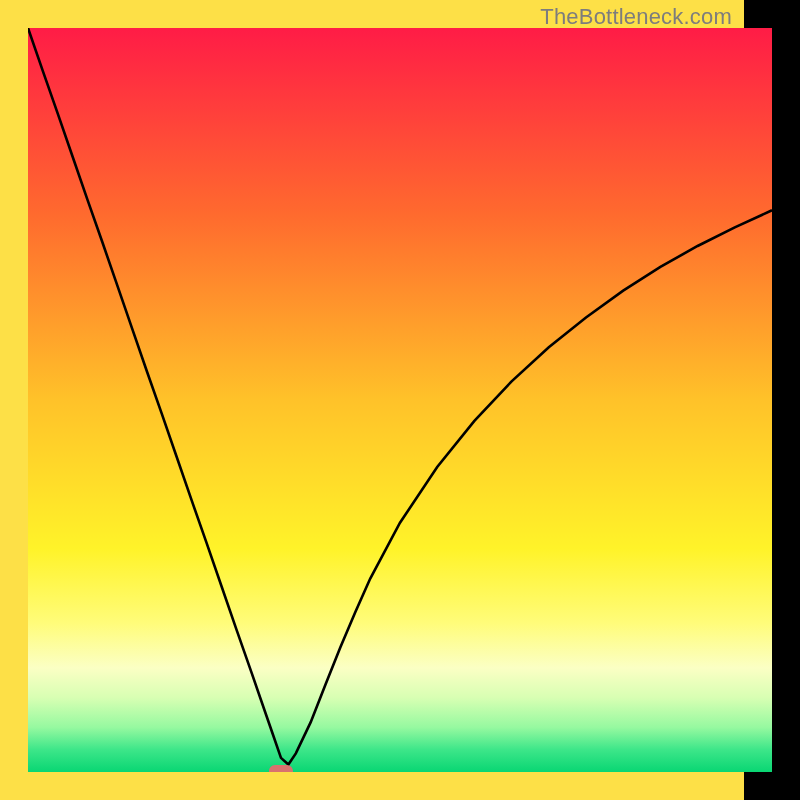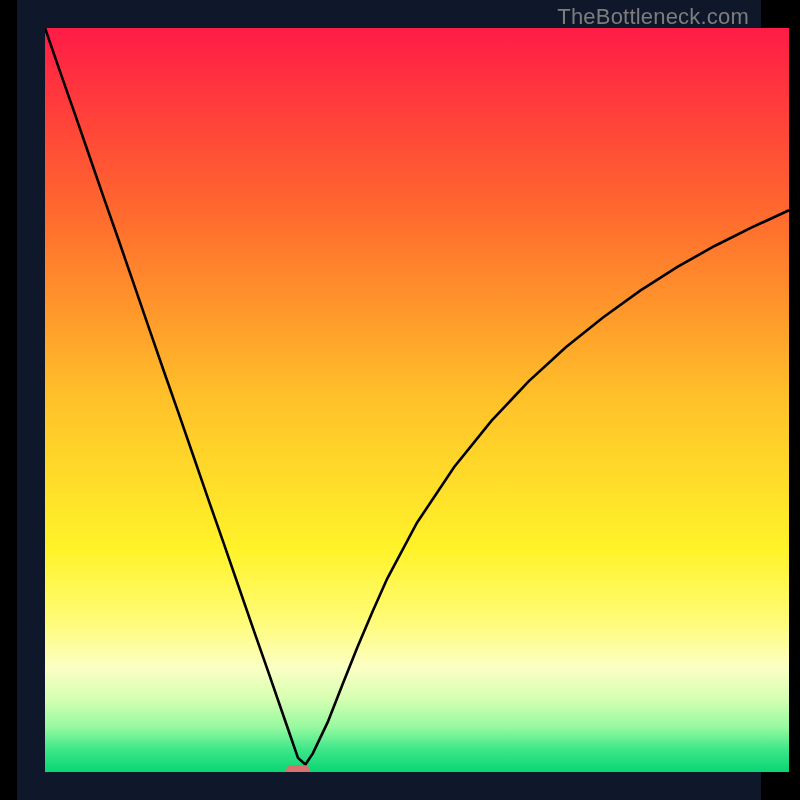--- a/index.html
+++ b/index.html
@@ -8,22 +8,21 @@
     width: 800px;
     height: 800px;
     overflow: hidden;
     background: #000;
     font-family: Arial, Helvetica, sans-serif;
   }
   .frame {
     position: relative;
     width: 744px;
     height: 800px;
-    background: #0f172a;
-    margin-left: 17px;
+    background: #fde047;
   }
   .attribution {
     position: absolute;
     top: 4px;
     right: 12px;
     color: #7d7d7d;
     font-size: 22px;
     font-weight: 400;
     letter-spacing: 0.2px;
     z-index: 3;

